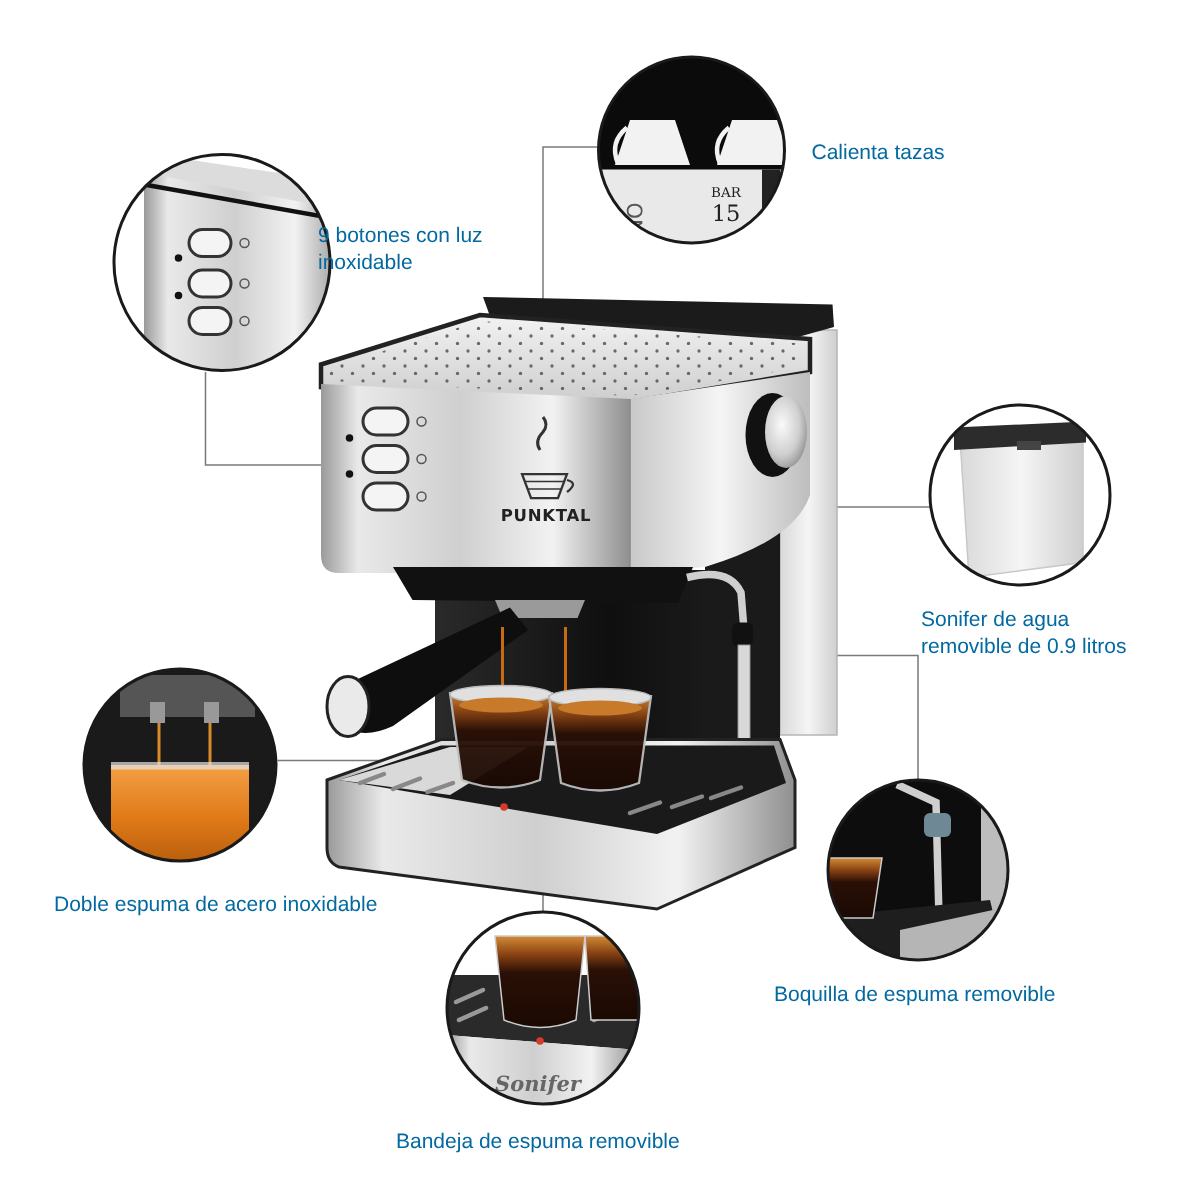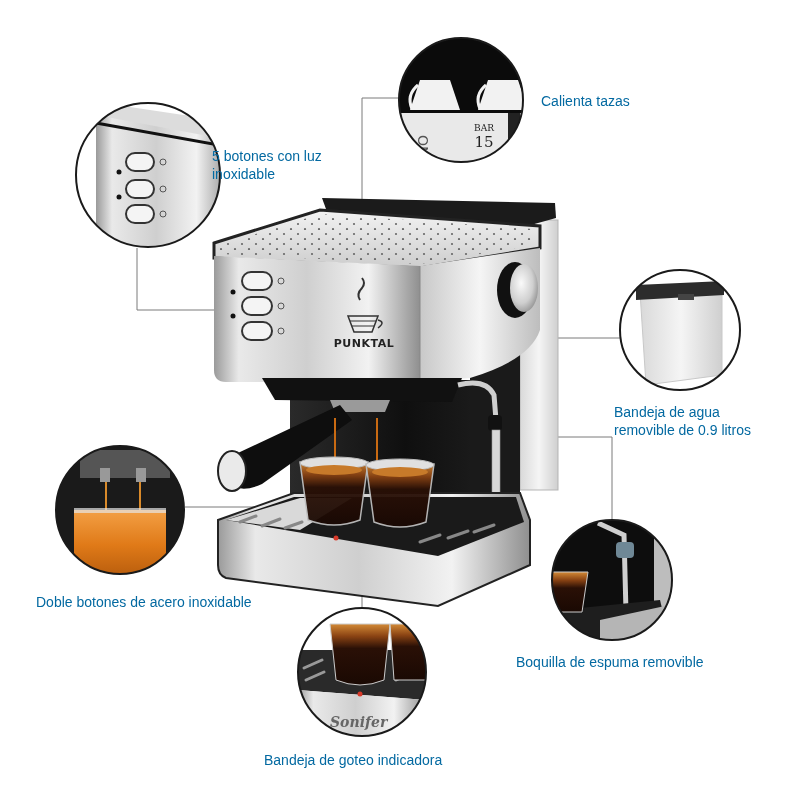--- a/index.html
+++ b/index.html
@@ -245,26 +245,26 @@
     <path d="M390,624 L440,624 L434,680 L394,680 Z" fill="url(#coffeeGrad)" stroke="#ccc"></path>
     <circle cx="360" cy="694" r="2.5" fill="#d83a2a"></circle>
     <text x="330" y="727" font-family="DejaVu Serif, serif" font-style="italic" font-weight="bold" font-size="14" fill="#666">Sonifer</text>
   </g>
   <circle cx="362" cy="672" r="64" fill="none" stroke="#1a1a1a" stroke-width="2"></circle>
 </svg>
 
 <div class="label" style="left:541px; top:92px;">Calienta tazas</div>
 
 <div class="label" style="left:212px; top:147px;">
-  <div>5 botones con luz</div>
+  <div>9 botones con luz</div>
   <div>inoxidable</div>
 </div>
 
 <div class="label" style="left:614px; top:403px;">
-  <div>Bandeja de agua</div>
+  <div>Sonifer de agua</div>
   <div>removible de 0.9 litros</div>
 </div>
 
-<div class="label" style="left:36px; top:593px;">Doble botones de acero inoxidable</div>
+<div class="label" style="left:36px; top:593px;">Doble espuma de acero inoxidable</div>
 
 <div class="label" style="left:516px; top:653px;text-align:right;">Boquilla de espuma removible</div>
 
-<div class="label" style="left:264px; top:751px;">Bandeja de goteo indicadora</div>
+<div class="label" style="left:264px; top:751px;">Bandeja de espuma removible</div>
 
 </body></html>

